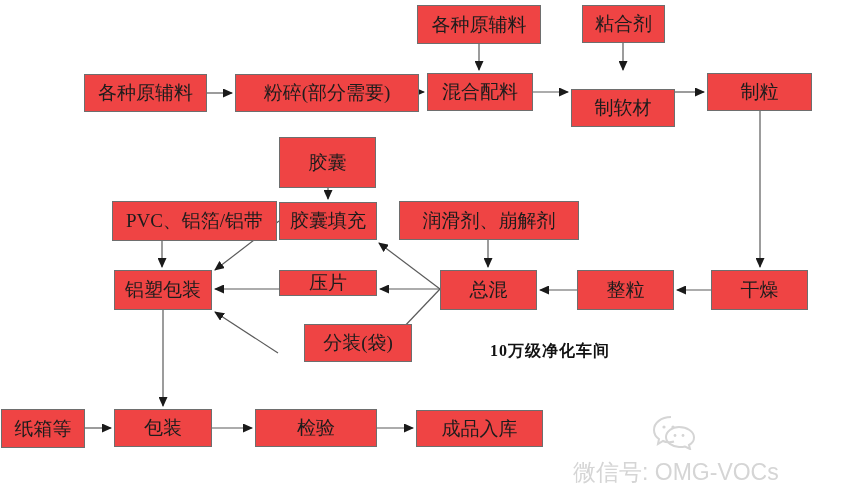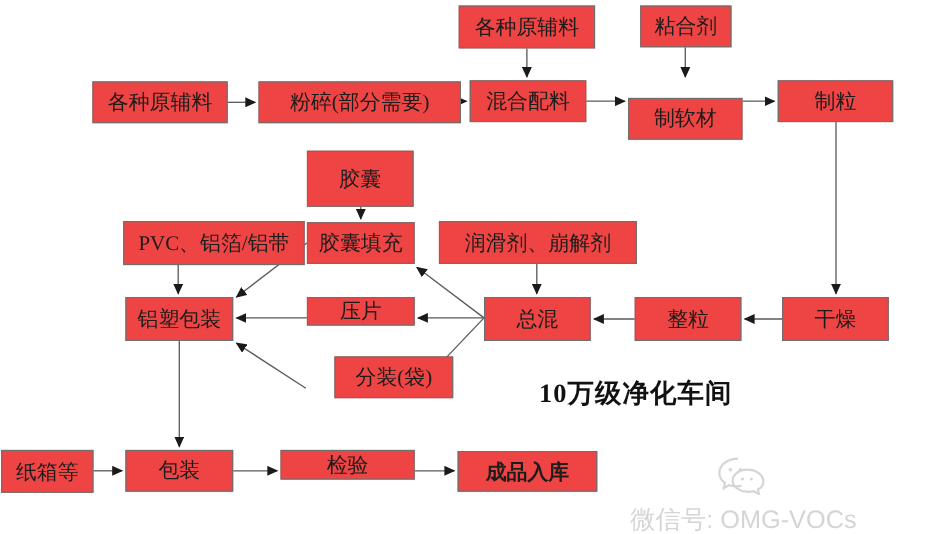--- a/index.html
+++ b/index.html
@@ -33,26 +33,26 @@
   .n-capfill { left:279px; top:202px; width:98px;  height:38px; }
   .n-lub     { left:399px; top:201px; width:180px; height:39px; }
   .n-blister { left:114px; top:270px; width:98px;  height:40px; }
   .n-press   { left:279px; top:270px; width:98px;  height:26px; }
   .n-blend   { left:440px; top:270px; width:97px;  height:40px; }
   .n-sizing  { left:577px; top:270px; width:97px;  height:40px; }
   .n-dry     { left:711px; top:270px; width:97px;  height:40px; }
   .n-bag     { left:278px; top:324px; width:108px;  height:38px;margin-left:26px; }
   .n-carton  { left:1px;   top:409px; width:84px;  height:39px; }
   .n-pack    { left:114px; top:409px; width:98px;  height:38px; }
-  .n-inspect { left:255px; top:409px; width:122px; height:27px; }
-  .n-store   { left:416px; top:410px; width:127px; height:37px;font-weight:bold; }
+  .n-inspect { left:255px; top:409px; width:122px; height:38px; }
+  .n-store   { left:416px; top:410px; width:127px; height:37px; }
 
   #room-title {
     position:absolute; left:490px; top:341px;
-    font-size:24px; font-weight:bold; color:#111111;
+    font-size:16px; font-weight:bold; color:#111111;
     letter-spacing:1px; white-space:nowrap; z-index:2;text-align:center;
   }
   #watermark {
     position:absolute; left:573px; top:414px;
     display:flex; align-items:center; gap:7px;
     color:#d5d5d5;
     font-family:"Liberation Sans","DejaVu Sans",sans-serif;
     font-size:23px; white-space:nowrap;
     text-shadow:1px 1px 0 #ffffff;
     z-index:1;

